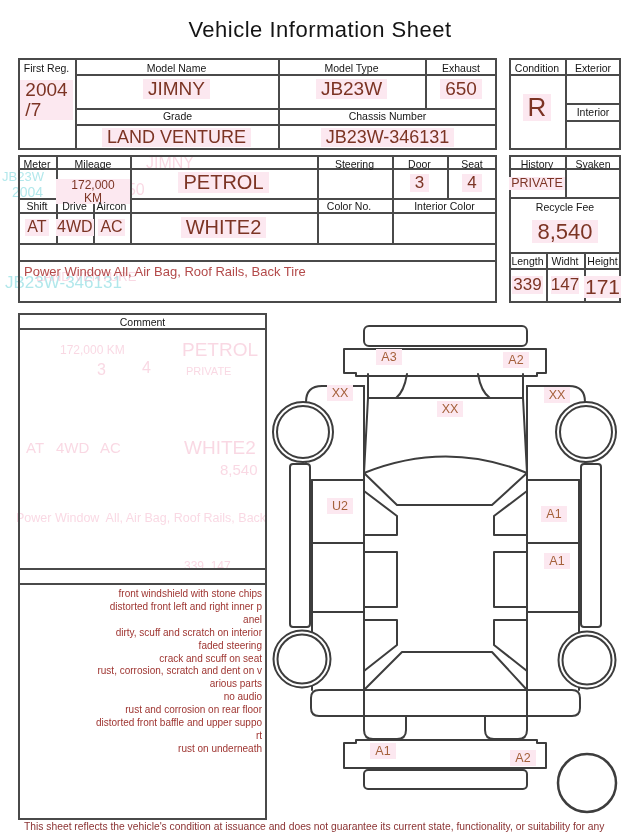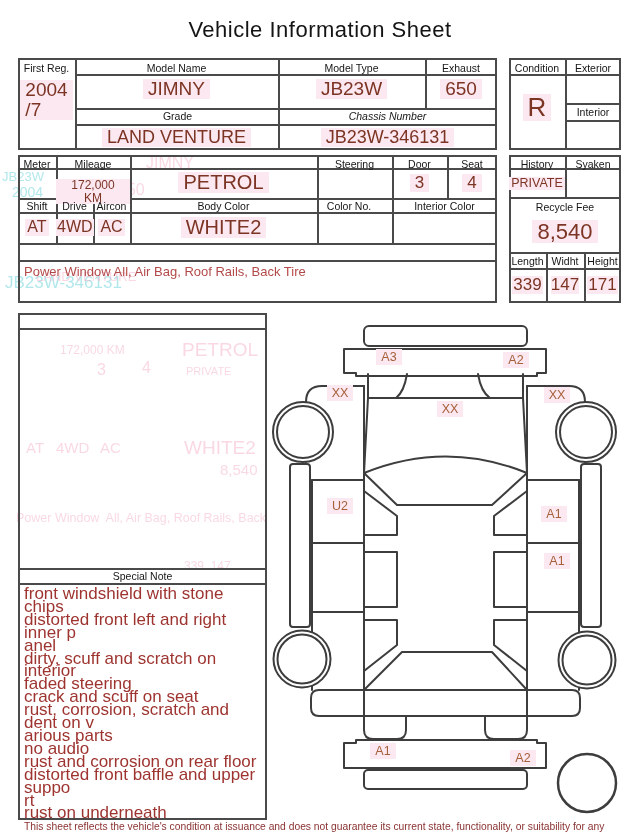--- a/index.html
+++ b/index.html
@@ -7,22 +7,22 @@
         font-family:"Liberation Sans","DejaVu Sans",sans-serif;overflow:hidden;}
   .box{position:absolute;border:2px solid #4a4a4a;box-sizing:border-box;background:transparent;}
   .hl{position:absolute;height:1.5px;background:#4a4a4a;}
   .vl{position:absolute;width:1.5px;background:#4a4a4a;}
   .lbl{position:absolute;font-size:10.5px;color:#161616;text-align:center;line-height:12px;}
   .val{position:absolute;color:#7c3424;text-align:center;line-height:1.05;}
   .pink{background:#fce8f0;padding:0 5px;display:inline-block;}
   .pre{white-space:pre-line;}
   .title{position:absolute;left:0;top:17px;width:640px;text-align:center;
          font-size:22px;color:#141414;letter-spacing:.5px;}
-  .note{position:absolute;left:24px;top:588px;width:238px;font-size:17px;line-height:12.9px;
-        color:#9e3430;white-space:pre-line;text-align:left;}
+  .note{position:absolute;left:24px;top:588px;width:238px;font-size:10px;line-height:12.9px;
+        color:#9e3430;white-space:pre-line;text-align:right;}
   .equip{position:absolute;left:24px;top:264px;width:460px;font-size:13px;color:#b34a4a;text-align:left;}
   .footer{position:absolute;left:24px;top:821px;width:612px;font-size:10.3px;color:#8b3232;text-align:left;}
   .ghost{position:absolute;white-space:pre;line-height:1;pointer-events:none;}
   svg text{font-family:"Liberation Sans","DejaVu Sans",sans-serif;}
 </style>
 </head>
 <body>
 
 <div class="page">
 
@@ -89,21 +89,21 @@
 
   <div class="hl" style="left:18px;top:328px;width:249px;"></div>
   <div class="hl" style="left:18px;top:568px;width:249px;"></div>
   <div class="hl" style="left:18px;top:583px;width:249px;"></div>
 
   <div class="lbl" style="left:18px;top:62px;width:57px;">First Reg.</div>
   <div class="lbl" style="left:75px;top:62px;width:203px;">Model Name</div>
   <div class="lbl" style="left:278px;top:62px;width:147px;">Model Type</div>
   <div class="lbl" style="left:425px;top:62px;width:72px;">Exhaust</div>
   <div class="lbl" style="left:75px;top:110px;width:205px;">Grade</div>
-  <div class="lbl" style="left:278px;top:110px;width:219px;font-style:italic;">Chassis Number</div>
+  <div class="lbl" style="left:278px;top:110px;width:219px;">Chassis Number</div>
 
   <div class="val" style="left:18px;top:80px;width:57px;font-size:19px;"><span class="pink pre" style="text-align:left;">2004
 /7</span></div>
   <div class="val" style="left:75px;top:79px;width:203px;font-size:19px;"><span class="pink">JIMNY</span></div>
   <div class="val" style="left:278px;top:79px;width:147px;font-size:19px;"><span class="pink">JB23W</span></div>
   <div class="val" style="left:425px;top:79px;width:72px;font-size:19px;"><span class="pink">650</span></div>
   <div class="val" style="left:75px;top:128px;width:203px;font-size:18px;"><span class="pink">LAND VENTURE</span></div>
   <div class="val" style="left:278px;top:128px;width:219px;font-size:18px;"><span class="pink">JB23W-346131</span></div>
 
   <div class="lbl" style="left:509px;top:62px;width:56px;">Condition</div>
@@ -117,43 +117,42 @@
   <div class="lbl" style="left:392px;top:158px;width:55px;">Door</div>
   <div class="lbl" style="left:447px;top:158px;width:50px;">Seat</div>
   <div class="val" style="left:56px;top:179px;width:74px;font-size:12px;"><span class="pink">172,000 KM</span></div>
   <div class="val" style="left:130px;top:172px;width:187px;font-size:20px;"><span class="pink">PETROL</span></div>
   <div class="val" style="left:392px;top:174px;width:55px;font-size:17px;"><span class="pink">3</span></div>
   <div class="val" style="left:447px;top:174px;width:50px;font-size:17px;"><span class="pink">4</span></div>
 
   <div class="lbl" style="left:18px;top:200px;width:38px;">Shift</div>
   <div class="lbl" style="left:56px;top:200px;width:37px;">Drive</div>
   <div class="lbl" style="left:93px;top:200px;width:37px;">Aircon</div>
-  <div class="lbl" style="left:130px;top:200px;width:187px;">Body Color</div>
   <div class="lbl" style="left:317px;top:200px;width:64px;">Color No.</div>
   <div class="lbl" style="left:392px;top:200px;width:105px;">Interior Color</div>
   <div class="val" style="left:18px;top:219px;width:38px;font-size:16px;"><span class="pink" style="padding:0 2px;">AT</span></div>
   <div class="val" style="left:56px;top:219px;width:37px;font-size:16px;"><span class="pink" style="padding:0 1px;">4WD</span></div>
   <div class="val" style="left:93px;top:219px;width:37px;font-size:16px;"><span class="pink" style="padding:0 2px;">AC</span></div>
   <div class="val" style="left:130px;top:217px;width:187px;font-size:20px;"><span class="pink">WHITE2</span></div>
 
   <div class="equip">Power Window  All, Air Bag, Roof Rails, Back Tire</div>
 
   <div class="lbl" style="left:509px;top:158px;width:56px;">History</div>
   <div class="lbl" style="left:565px;top:158px;width:56px;">Syaken</div>
   <div class="val" style="left:509px;top:177px;width:56px;font-size:12.5px;"><span class="pink" style="padding:0 2px;">PRIVATE</span></div>
   <div class="lbl" style="left:509px;top:201px;width:112px;">Recycle Fee</div>
   <div class="val" style="left:509px;top:220px;width:112px;font-size:22px;"><span class="pink">8,540</span></div>
   <div class="lbl" style="left:509px;top:255px;width:37px;">Length</div>
   <div class="lbl" style="left:546px;top:255px;width:38px;">Widht</div>
   <div class="lbl" style="left:584px;top:255px;width:37px;">Height</div>
   <div class="val" style="left:509px;top:276px;width:37px;font-size:17px;"><span class="pink" style="padding:0 1px;">339</span></div>
   <div class="val" style="left:546px;top:276px;width:38px;font-size:17px;"><span class="pink" style="padding:0 0;">147</span></div>
-  <div class="val" style="left:584px;top:276px;width:37px;font-size:17px;"><span class="pink" style="padding:0 1px;">171</span></div>
-
-  <div class="lbl" style="left:18px;top:570px;width:249px;">Special Note</div>
+  <div class="val" style="left:584px;top:276px;width:37px;font-size:21px;"><span class="pink" style="padding:0 1px;">171</span></div>
+
+  <div class="lbl" style="left:18px;top:316px;width:249px;">Comment</div>
   <div class="note">front windshield with stone chips
 distorted front left and right inner p
 anel
 dirty, scuff and scratch on interior
 faded steering
 crack and scuff on seat
 rust, corrosion, scratch and dent on v
 arious parts
 no audio
 rust and corrosion on rear floor

